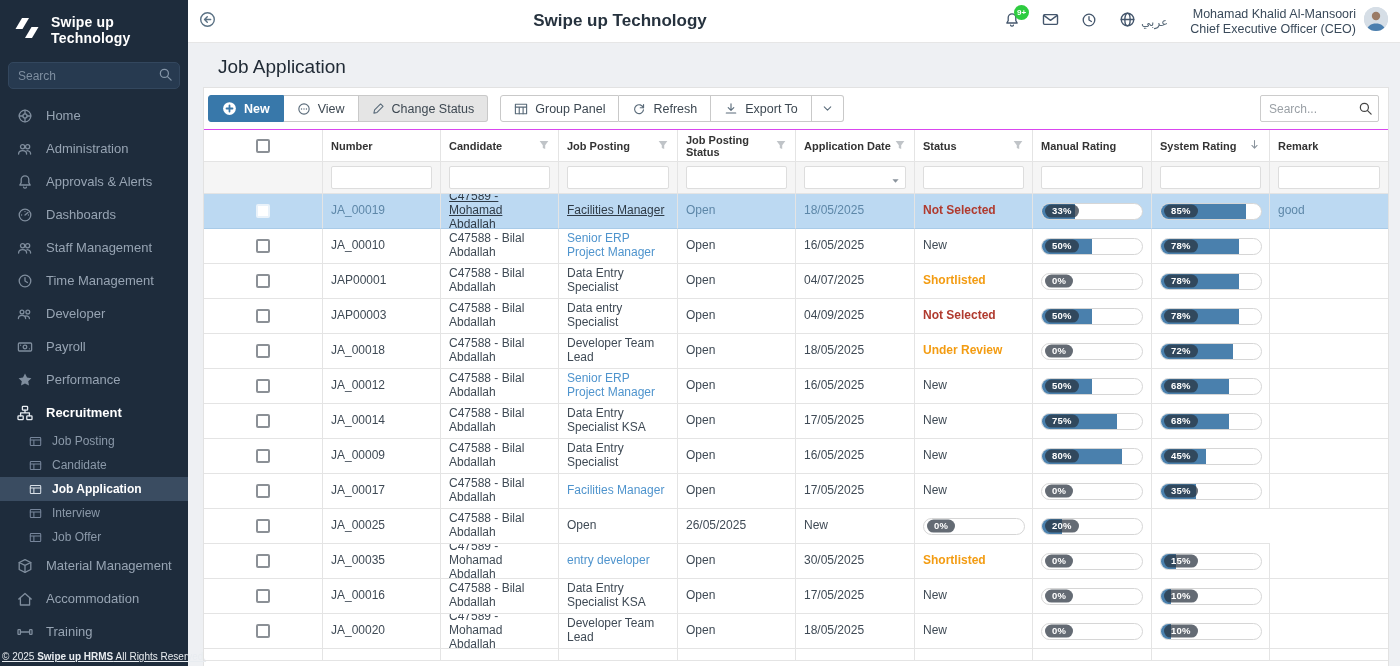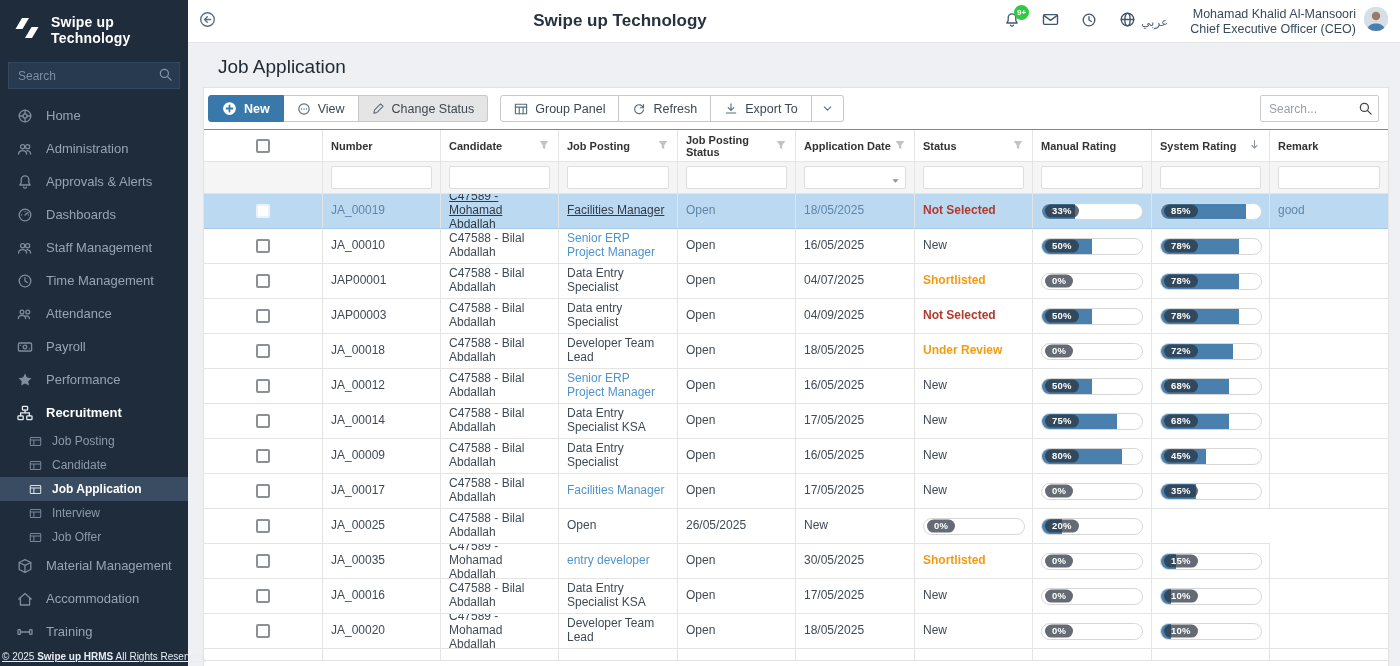--- a/index.html
+++ b/index.html
@@ -7,21 +7,21 @@
     font-family:"Liberation Sans","DejaVu Sans",sans-serif; }
 
   
   .sidebar { position:absolute; left:0; top:0; width:188px; height:666px;
     background:#1e2c3c; color:#97a4b3; z-index:5; display:flex; flex-direction:column; }
   .logo-row { display:flex; align-items:center; gap:9px; padding:14px 10px 12px 12px; }
   .logo-mark { flex:0 0 auto; }
   .logo-text { color:#fff; font-weight:bold; font-size:14px; letter-spacing:.2px; }
   .side-search { margin:4px 8px 10px 8px; position:relative; }
   .side-search input { width:100%; height:27px; background:#273a50; border:1px solid #33475e;
-    border-radius:0; color:#aeb9c6; font-size:12px; padding:0 26px 0 9px; outline:none; }
+    border-radius:5px; color:#aeb9c6; font-size:12px; padding:0 26px 0 9px; outline:none; }
   .side-search input::placeholder { color:#7e8ea0; }
   .side-search .sicon { position:absolute; right:7px; top:5px; color:#8596a8; }
   .nav { flex:1; overflow:hidden; }
   .nav-item { display:flex; align-items:center; gap:13px; height:33px; padding:0 10px 0 17px;
     font-size:13px; cursor:pointer; }
   .nav-item .ic { width:16px; display:flex; justify-content:center; color:#7f8d9d; }
   .nav-item.active-parent { color:#fff; font-weight:bold; }
   .nav-item.active-parent .ic { color:#e8edf2; }
   .sub-item { display:flex; align-items:center; gap:10px; height:24px; padding:0 10px 0 28px;
     font-size:12px; color:#8b99a9; cursor:pointer; }
@@ -189,21 +189,21 @@
         <span>Time Management</span>
       </div>
       <div class="nav-item">
         <span class="ic">
           <svg width="16" height="16" viewBox="0 0 16 16" fill="none" stroke="currentColor" stroke-width="1.3" stroke-linecap="round" stroke-linejoin="round">
             <circle cx="5" cy="6" r="1.9"></circle>
             <circle cx="10.8" cy="6" r="1.9"></circle>
             <path d="M1.4 12.6c0-2 1.6-3.2 3.6-3.2s3.6 1.2 3.6 3.2M8.8 9.8c1.9.1 3.6 1.1 3.6 2.8"></path>
           </svg>
         </span>
-        <span>Attendance</span>
+        <span>Developer</span>
       </div>
       <div class="nav-item">
         <span class="ic">
           <svg width="16" height="16" viewBox="0 0 16 16" fill="none" stroke="currentColor" stroke-width="1.3" stroke-linecap="round" stroke-linejoin="round">
             <rect x="1.4" y="4" width="13.2" height="8" rx="1"></rect>
             <circle cx="8" cy="8" r="1.8"></circle>
             <path d="M3.6 6.2v.01M12.4 9.8v.01"></path>
           </svg>
         </span>
         <span>Payroll</span>

